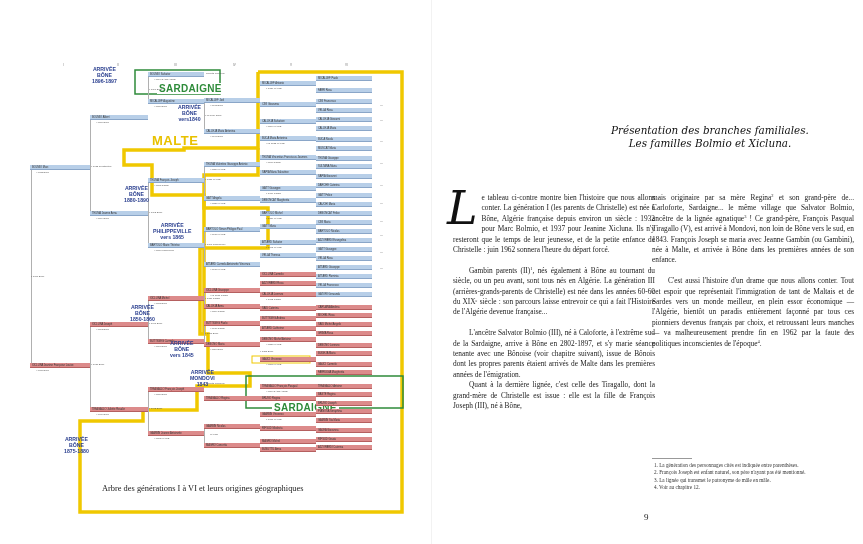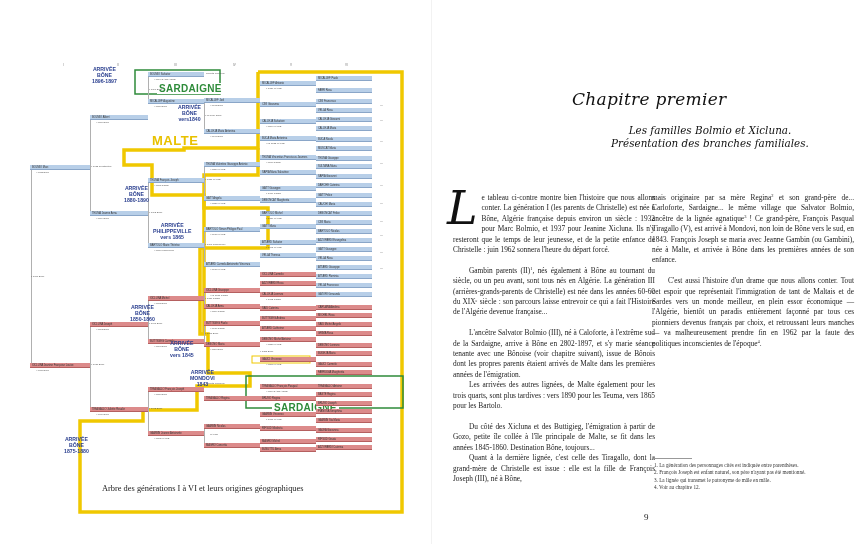--- a/index.html
+++ b/index.html
@@ -268,32 +268,29 @@
 BÔNE
 1875-1880</div>
       </div>
 
     <div class="caption">Arbre des générations I à VI et leurs origines géographiques</div>
   </div>
 
   <div class="gutter"></div>
 
   <div class="right">
-    <div class="chapter-title">Chapitre premier</div>
     <div class="subtitle">
+      <div>Présentation des branches familiales.</div>
       <div>Les familles Bolmio et Xicluna.</div>
-      <div>Présentation des branches familiales.</div>
     </div>
 
     <div class="col c1">
       <p class="noindent"><span class="dropcap">L</span><span>e tableau ci-contre montre bien l'histoire que nous allons conter. La génération I (les parents de Christelle) est née à Bône, Algérie française depuis environ un siècle : 1932 pour Marc Bolmio, et 1937 pour Jeanine Xicluna. Ils n'y resteront que le temps de leur jeunesse, et de la petite enfance de Christelle : juin 1962 sonnera l'heure du départ forcé.</span></p>
       <p class="gap"><span>Gambin parents (II)</span><sup>1</sup><span>, nés également à Bône au tournant du siècle, ou un peu avant, sont tous nés en Algérie. La génération III (arrières-grands-parents de Christelle) est née dans les années 60-60 du XIXᵉ siècle : son parcours laisse entrevoir ce qui a fait l'Histoire de l'Algérie devenue française...</span></p>
       <p class="gap">L'ancêtre Salvator Bolmio (III), né à Caloforte, à l'extrême sud de la Sardaigne, arrive à Bône en 2802-1897, et s'y marie séance tenante avec une Bônoise (voir chapitre suivant), issue de Bônois dont les propres parents étaient arrivés de Malte dans les premières années de l'émigration.</p>
-      <p>Les arrivées des autres lignées, de Malte également pour les trois quarts, sont plus tardives : vers 1890 pour les Teuma, vers 1865 pour les Bartolo.</p>
-      <p class="gap">Du côté des Xicluna et des Buttigieg, l'émigration à partir de Gozo, petite île collée à l'île principale de Malte, se fit dans les années 1845-1860. Destination Bône, toujours...</p>
       <p>Quant à la dernière lignée, c'est celle des Tiragallo, dont la grand-mère de Christelle est issue : elle est la fille de François Joseph (III), né à Bône,</p>
     </div>
 
     <div class="col c2">
       <p class="noindent"><span>mais originaire par sa mère Regina</span><sup>2</sup><span> et son grand-père de... Carloforte, Sardaigne... le même village que Salvator Bolmio, ancêtre de la lignée agnatique</span><sup>3</sup><span> ! Ce grand-père, François Pasqual Tiragallo (V), est arrivé à Mondovi, non loin de Bône vers le sud, en 1843. François Joseph se maria avec Jeanne Gambin (ou Gambini), née à Malte, et arrivée à Bône dans les premières années de son enfance.</span></p>
       <p class="gap"><span>C'est aussi l'histoire d'un drame que nous allons conter. Tout cet espoir que représentait l'immigration de tant de Maltais et de Sardes vers un monde meilleur, en plein essor économique — l'Algérie, bientôt un paradis entièrement façonné par tous ces pionniers devenus français par choix, et retroussant leurs manches — va malheureusement prendre fin en 1962 par la faute des politiques inconscientes de l'époque</span><sup>4</sup><span>.</span></p>
     </div>
 
     <div class="fn-rule"></div>
     <div class="footnotes">

